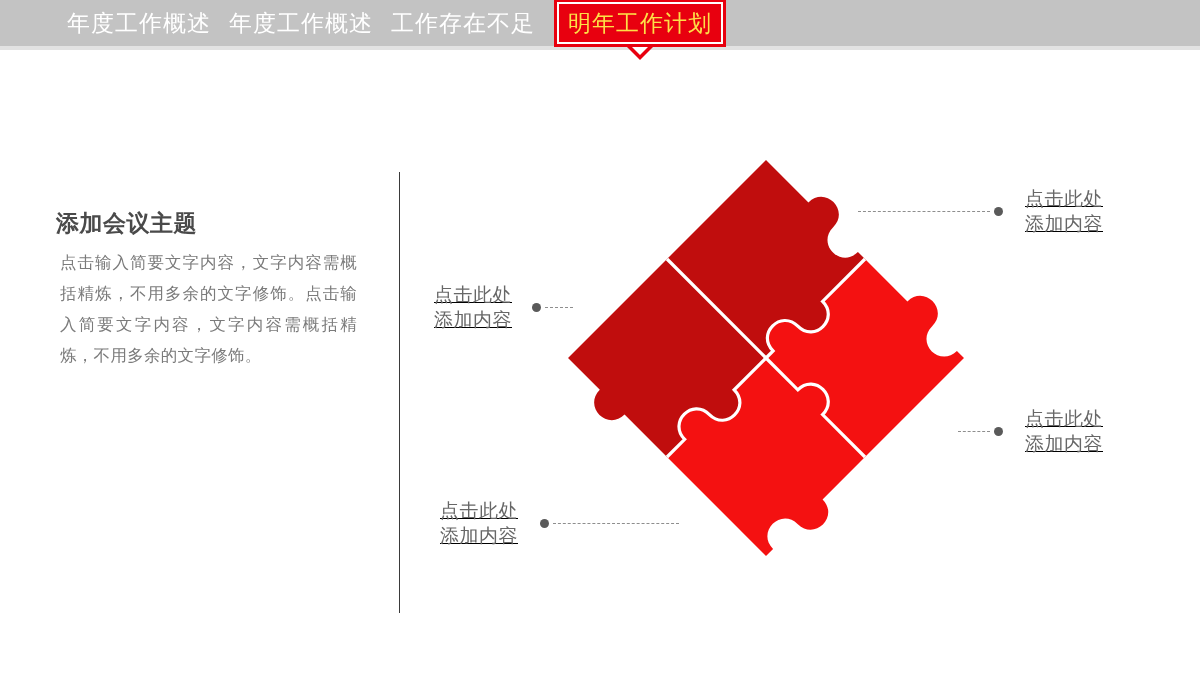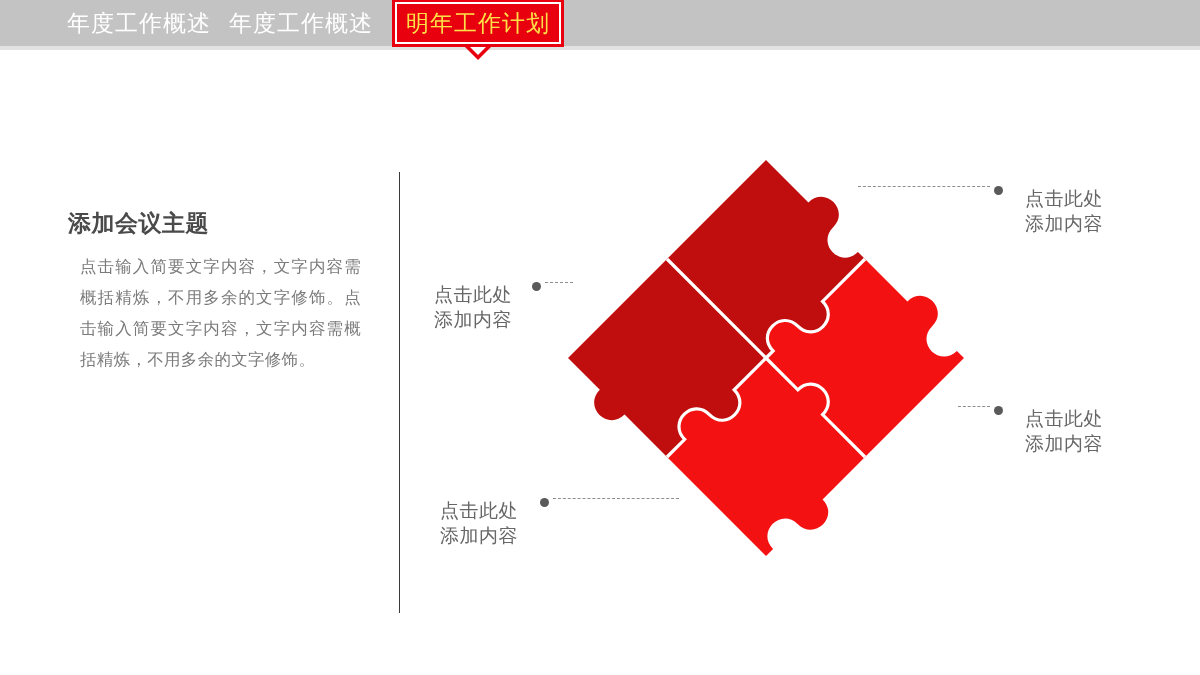--- a/index.html
+++ b/index.html
@@ -86,36 +86,36 @@
     height: 0;
     border-left: 8px solid transparent;
     border-right: 8px solid transparent;
     border-top: 8px solid #ffffff;
     z-index: 1;
   }
 
   
   #left-panel {
     position: absolute;
-    left: 68px;
+    left: 56px;
     top: 208px;
     width: 305px;
   }
   #panel-heading {
     font-size: 23px;
     font-weight: bold;
     color: #4a4a4a;
     margin: 0 0 8px 0;
     letter-spacing: 0.5px;
   }
   .panel-paragraph {
     font-size: 16.5px;
     color: #7b7b7b;
     line-height: 31px;
-    margin: 12px;
+    margin: 4px;
     letter-spacing: 0.3px;
     text-align: justify;
   }
   #panel-paragraph-2 {
     text-indent: 44px;
     margin-top: 22px;
   }
 
   
   #divider {
@@ -138,20 +138,22 @@
   #puzzle-svg {
     display: block;
     width: 420px;
     height: 400px;
   }
 
   
   .callout {
     position: absolute;
     display: flex;
+    align-items: center;
+    text-decoration: underline;
   }
   .callout-text {
     font-size: 19px;
     color: #676767;
     line-height: 25px;
     white-space: nowrap;
     letter-spacing: 0.5px;
   }
   .callout-dot {
     width: 9px;
@@ -199,20 +201,23 @@
 
 <div id="nav-bar"></div>
 <div id="nav-bar-underline"></div>
 
 <div id="nav-tabs">
   <div class="nav-tab">
     <span>年度工作概述</span>
   </div>
   <div class="nav-tab">
     <span>年度工作概述</span>
+  </div>
+  <div class="nav-tab">
+    <span>工作存在不足</span>
   </div>
   <div class="nav-tab active">
     <span>明年工作计划</span>
     <span class="tab-arrow"></span>
     <span class="tab-arrow-inner"></span>
   </div>
 </div>
 
 <div id="left-panel">
   <h2 id="panel-heading">添加会议主题</h2>

